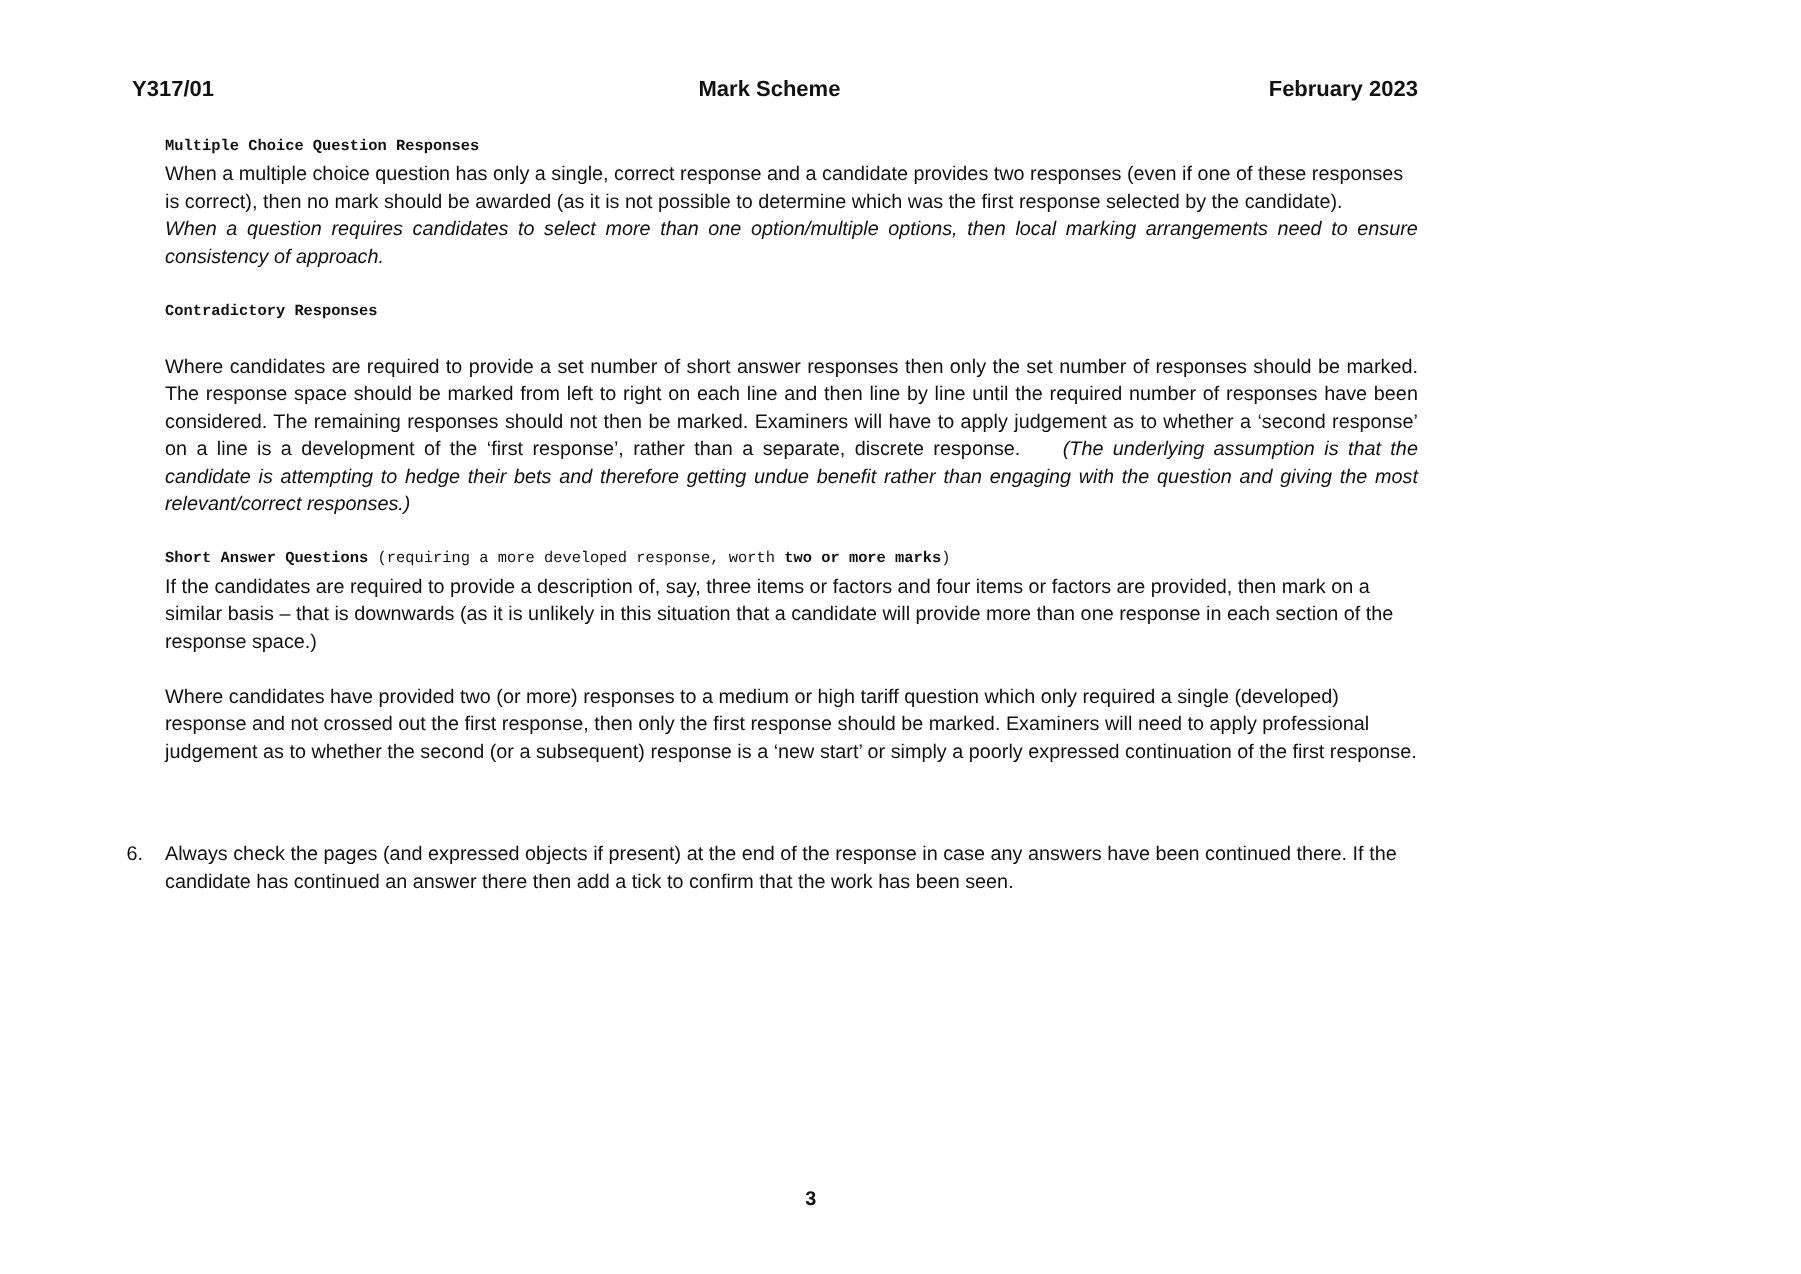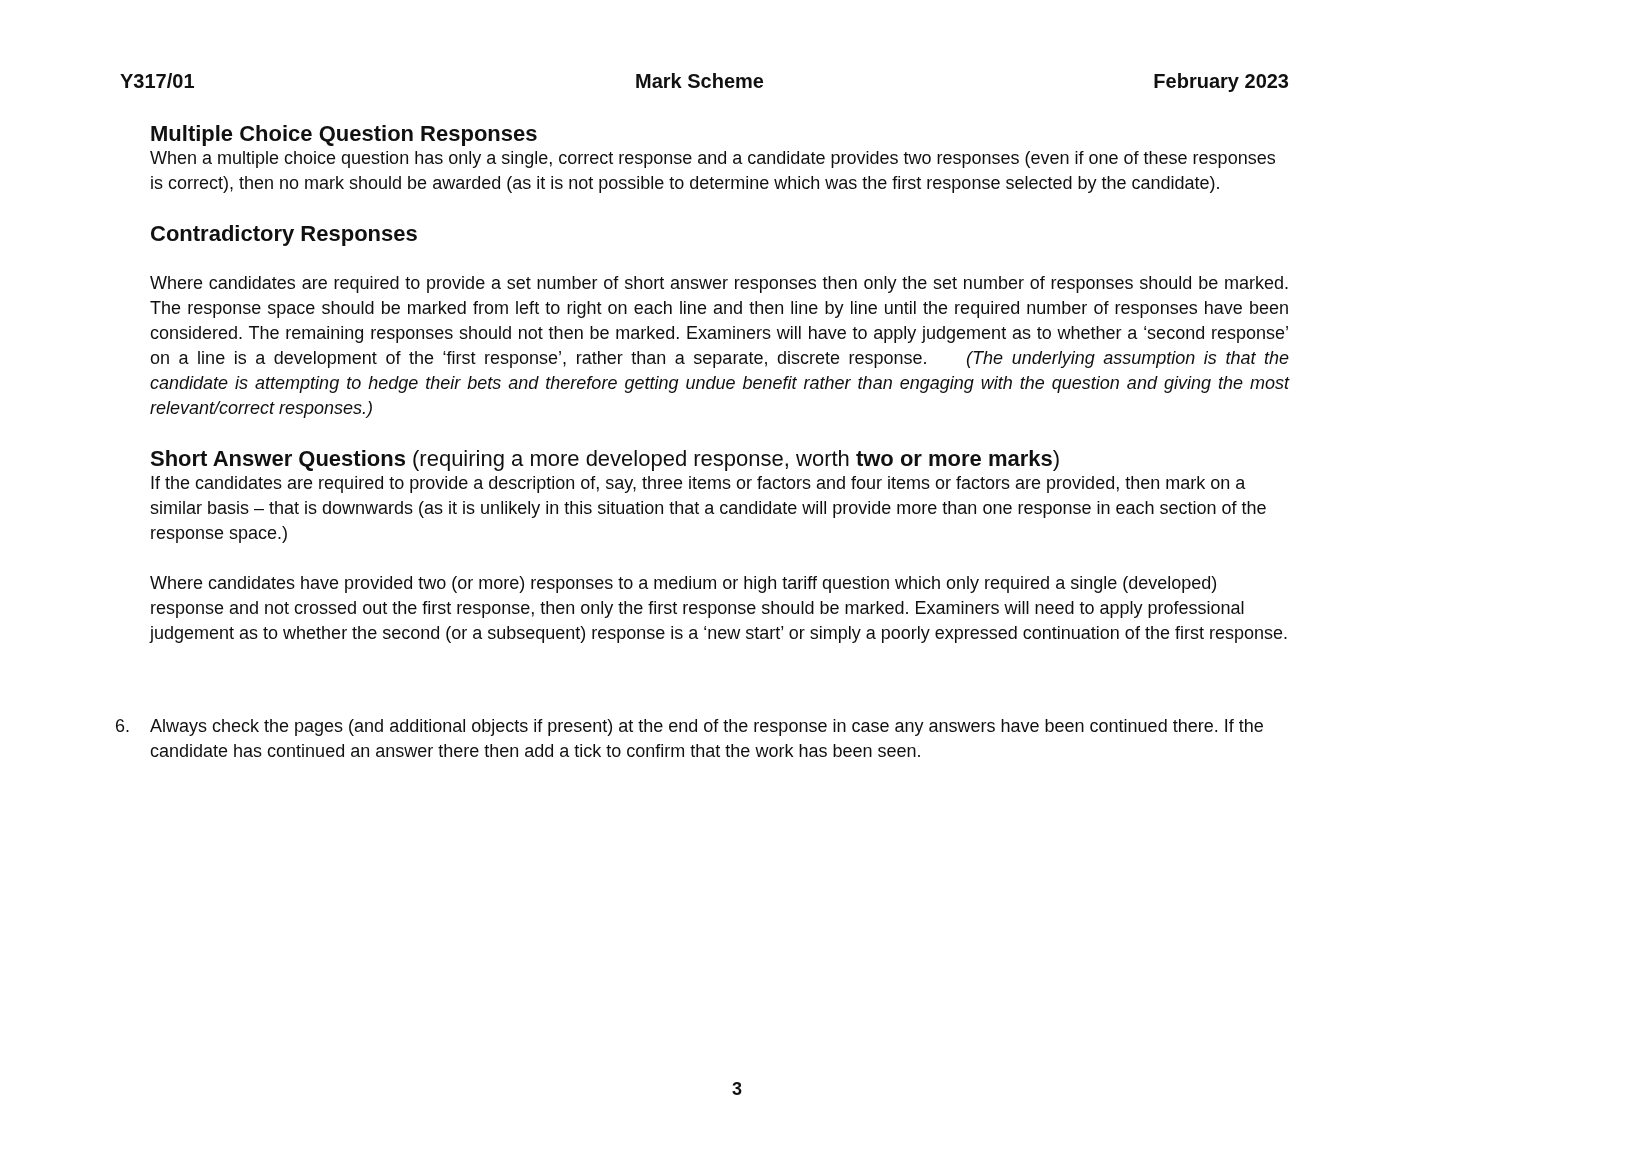--- a/index.html
+++ b/index.html
@@ -37,23 +37,24 @@
   .content {
     margin: 28px 185px 0 150px;
     font-size: 18px;
     line-height: 25px;
   }
   .section {
     margin: 0 0 25px 0;
   }
   .section h3 {
     margin: 0;
-    font-size: 22px;
+    font-size: 14px;
     font-weight: bold;
     line-height: 25px;
+    font-family: Liberation Mono, monospace;
   }
   .section h3 .nrm {
     font-weight: normal;
   }
   .section p {
     margin: 0;
   }
   .justify {
     text-align: justify;
   }
@@ -92,20 +93,21 @@
     <span>Y317/01</span>
     <span class="hdr-center">Mark Scheme</span>
     <span>February 2023</span>
   </div>
 
   <div class="content">
 
     <div class="section">
       <h3>Multiple Choice Question Responses</h3>
       <p>When a multiple choice question has only a single, correct response and a candidate provides two responses (even if one of these responses is correct), then no mark should be awarded (as it is not possible to determine which was the first response selected by the candidate).</p>
+      <p class="italic justify">When a question requires candidates to select more than one option/multiple options, then local marking arrangements need to ensure consistency of approach.</p>
     </div>
 
     <div class="section">
       <h3>Contradictory Responses</h3>
     </div>
 
     <div class="section">
       <p class="justify"><span>Where candidates are required to provide a set number of short answer responses then only the set number of responses should be marked. The response space should be marked from left to right on each line and then line by line until the required number of responses have been considered.  The remaining responses should not then be marked. Examiners will have to apply judgement as to whether a ‘second response’ on a line is a development of the ‘first response’, rather than a separate, discrete response.  </span><span class="italic">(The underlying assumption is that the candidate is attempting to hedge their bets and therefore getting undue benefit rather than engaging with the question and giving the most relevant/correct responses.)</span></p>
     </div>
 
@@ -115,18 +117,18 @@
     </div>
 
     <div class="section">
       <p>Where candidates have provided two (or more) responses to a medium or high tariff question which only required a single (developed) response and not crossed out the first response, then only the first response should be marked. Examiners will need to apply professional judgement as to whether the second (or a subsequent) response is a ‘new start’ or simply a poorly expressed continuation of the first response.</p>
     </div>
 
   </div>
 
   <div class="numbered-item">
     <span class="num">6.</span>
-    <span class="itm-text">Always check the pages (and additional objects if present) at the end of the response in case any answers have been continued there. If the candidate has continued an answer there then add a tick to confirm that the work has been seen.</span>
+    <span class="itm-text">Always check the pages (and expressed objects if present) at the end of the response in case any answers have been continued there. If the candidate has continued an answer there then add a tick to confirm that the work has been seen.</span>
   </div>
 
   <div class="page-footer">3</div>
 
 </div>
 
 </body></html>

